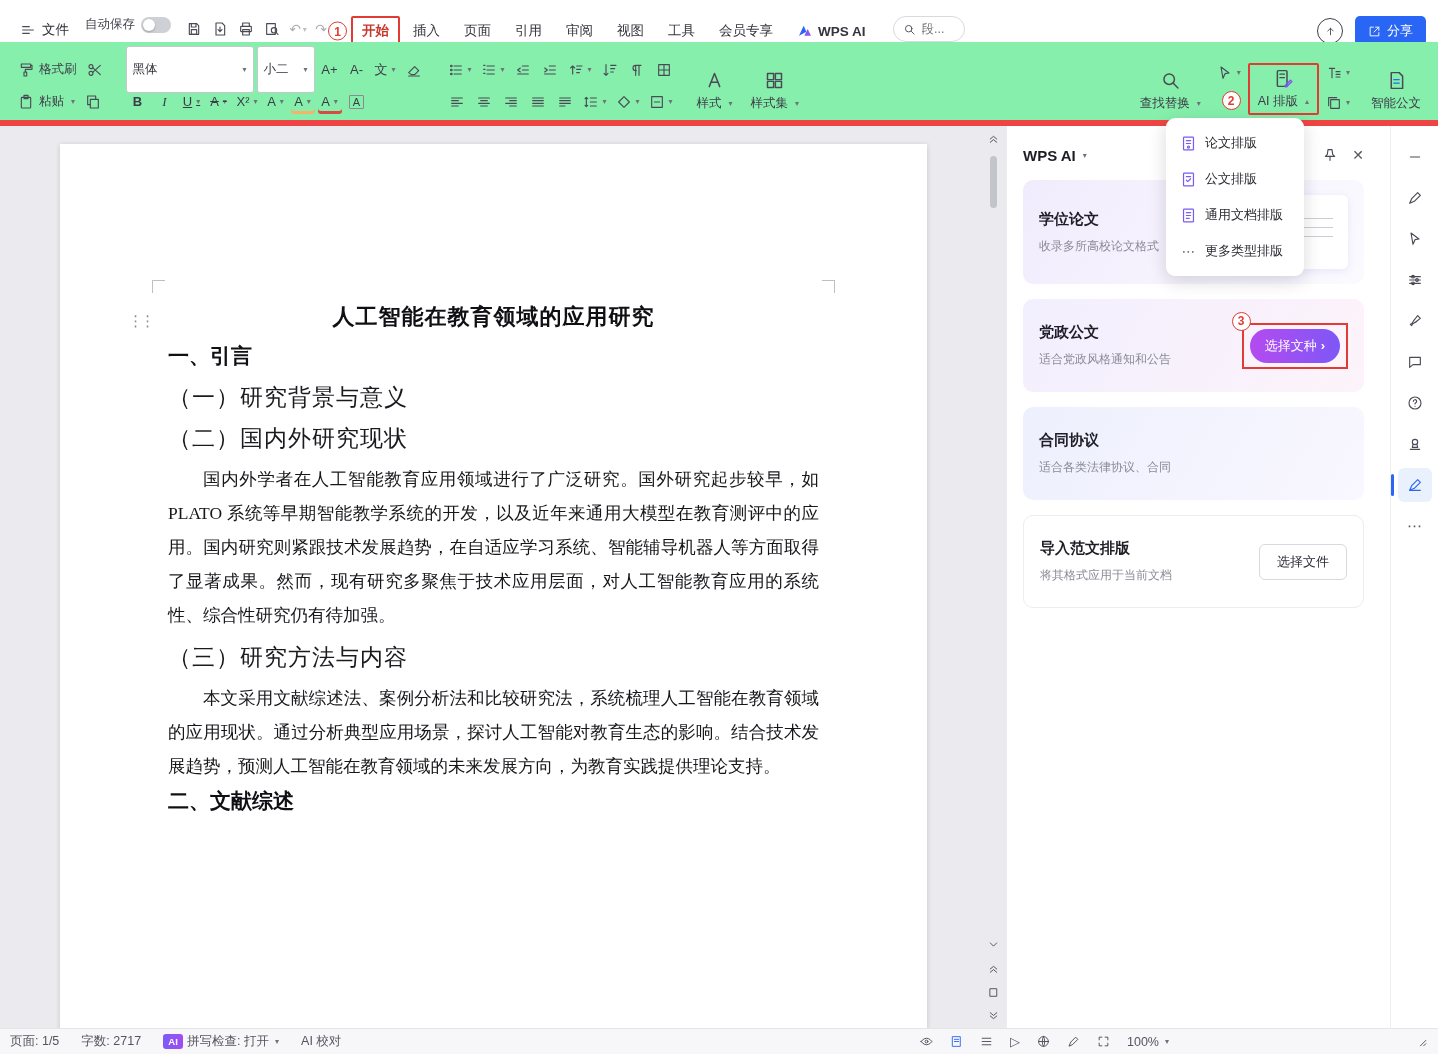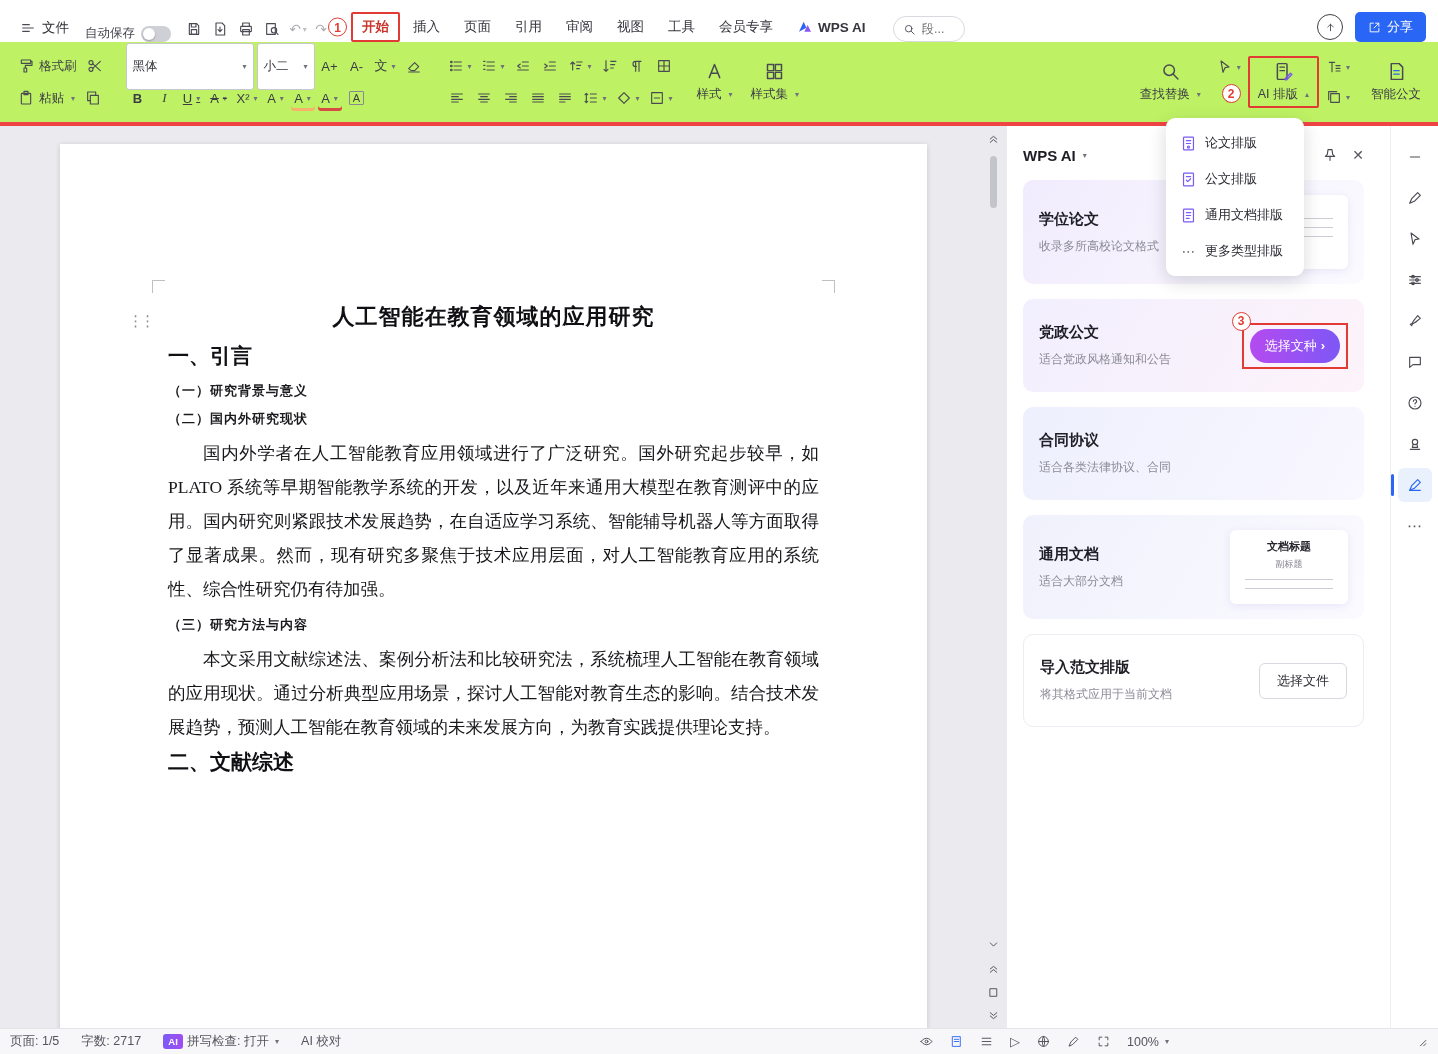--- a/index.html
+++ b/index.html
@@ -7,21 +7,21 @@
   .app { position:relative; width:1438px; height:1054px; background:#fff; overflow:hidden; color:#33333b; }
 
   
   .ic { width:16px; height:16px; stroke:#4a4a54; fill:none; stroke-width:1.7; stroke-linecap:round; stroke-linejoin:round; flex:none; }
   .ic-lg { width:21px; height:21px; }
   .ic-sm { width:13px; height:13px; }
   .chev { font-size:8px; color:#71717c; margin-left:2px; }
   .chev-up { font-size:8px; color:#71717c; margin-left:2px; }
 
   
-  .menubar { position:absolute; top:0; left:0; right:0; height:42px; display:flex; align-items:flex-end; padding:0 12px; font-size:13.5px; background:#fff; }
+  .menubar { position:absolute; top:0; left:0; right:0; height:42px; display:flex; align-items:flex-start; padding:16px 12px; font-size:13.5px; background:#fff; }
   .mb-file { display:flex; align-items:center; gap:6px; padding:5px 8px; border-radius:4px; background:none; border:none; font-size:13.5px; color:#2e2e36; cursor:pointer; }
   .autosave { display:flex; align-items:center; gap:6px; margin:0 10px 0 8px; color:#45454e; font-size:12.5px; }
   .toggle { width:30px; height:16px; border-radius:8px; background:#cfcfd6; position:relative; display:inline-block; }
   .toggle .knob { position:absolute; left:2px; top:2px; width:12px; height:12px; border-radius:50%; background:#fff; box-shadow:0 1px 2px rgba(0,0,0,.25); }
   .qbtn { width:26px; height:26px; display:inline-flex; align-items:center; justify-content:center; border:none; background:none; border-radius:4px; cursor:pointer; color:#4a4a54; font-size:14px; }
   .qbtn.dis { opacity:.45; }
   .mb-tabs { display:flex; align-items:center; margin-left:14px; gap:2px; }
   .tab { padding:5px 11px; border:none; background:none; font-size:13.5px; color:#35353d; border-radius:4px; cursor:pointer; white-space:nowrap; }
   .tab-home { position:relative; border:2px solid #e23b33; border-radius:2px; color:#c8362c; font-weight:700; padding:4px 9px; }
   .wpsai-tab { display:flex; align-items:center; gap:5px; font-weight:600; }
@@ -32,21 +32,21 @@
   .sharebtn { display:flex; align-items:center; gap:6px; background:#2a66f5; color:#fff; border:none; border-radius:5px; padding:6px 13px; font-size:13px; cursor:pointer; }
   .sharebtn .ic { stroke:#fff; }
 
   
   .step { width:19px; height:19px; border:1.6px solid #e23b33; color:#e23b33; border-radius:50%; display:inline-flex; align-items:center; justify-content:center; font-size:12px; font-weight:700; background:#fff; z-index:60; }
   .step1 { position:absolute; left:-25px; top:50%; transform:translateY(-50%); }
   .step2 { position:absolute; left:-28px; top:26px; }
   .step3 { position:absolute; left:-12px; top:-13px; }
 
   
-  .ribbon { position:absolute; top:42px; left:0; right:0; height:84px; background:#bef264; border-bottom:4px solid #ef4444; display:flex; align-items:center; padding:5px 8px; }
+  .ribbon { position:absolute; top:42px; left:0; right:0; height:84px; background:#86efac; border-bottom:6px solid #ef4444; display:flex; align-items:flex-end; padding:5px 8px; }
   .rgroup { display:flex; flex-direction:column; justify-content:center; gap:5px; padding:0 7px; }
   .rrow { display:flex; align-items:center; gap:3px; height:27px; }
   .rsep { width:1px; background:#e7e7ec; margin:8px 2px; }
   .rbtn { min-width:24px; height:25px; display:inline-flex; align-items:center; justify-content:center; gap:2px; border:none; background:none; border-radius:3px; font-size:13px; color:#3c3c46; cursor:pointer; padding:0 3px; }
   .rbtn-lab { display:inline-flex; align-items:center; gap:5px; font-size:12.5px; }
   .combo { display:flex; align-items:center; justify-content:space-between; border:1px solid #c7c7d0; border-radius:3px; background:#fff; font-size:12.5px; color:#2f2f37; padding:14px 6px; cursor:pointer; }
   .combo.w1 { width:128px; } .combo.w2 { width:58px; }
   .glyph-b { font-weight:700; } .glyph-i { font-style:italic; font-family:"Liberation Serif",serif; }
   .glyph-u { text-decoration:underline; } .glyph-s { text-decoration:line-through; }
   .bar-orange { box-shadow: inset 0 -3px 0 #f6b26b; } .bar-red { box-shadow: inset 0 -3px 0 #d94a43; }
@@ -57,21 +57,21 @@
 
   
   .docarea { position:absolute; top:126px; left:0; width:1006px; bottom:26px; background:#ebebef; overflow:hidden; }
   .page { position:absolute; left:60px; top:18px; width:867px; height:1500px; background:#fff; box-shadow:0 1px 5px rgba(0,0,0,.16); padding:158px 108px 60px; font-family:"Liberation Serif","DejaVu Serif",serif; }
   .corner { position:absolute; width:13px; height:13px; border-color:#bfbfc6; }
   .corner.tl { left:92px; top:136px; border-left:1px solid #bfbfc6; border-top:1px solid #bfbfc6; }
   .corner.tr { right:92px; top:136px; border-right:1px solid #bfbfc6; border-top:1px solid #bfbfc6; }
   .drag-handle { position:absolute; left:68px; top:168px; color:#8d8d95; font-size:15px; letter-spacing:-3px; cursor:grab; }
   .doc-title { font-family:"Liberation Sans","DejaVu Sans",sans-serif; font-size:22px; font-weight:700; color:#101014; text-align:center; margin-bottom:10px; letter-spacing:1px; }
   .doc-h1 { font-family:"Liberation Sans","DejaVu Sans",sans-serif; font-size:21px; font-weight:700; color:#101014; margin:4px 0 12px; }
-  .doc-h2 { font-size:13px; font-weight:700; color:#1a1a1f; margin:10px 0 8px; letter-spacing:1px; }
+  .doc-h2 { font-size:23px; font-weight:400; color:#1a1a1f; margin:10px 0 8px; letter-spacing:1px; }
   .doc-p { font-size:17.5px; line-height:34px; color:#17171b; text-indent:2em; text-align:justify; margin-bottom:4px; }
 
   
   .vstrip { position:absolute; top:126px; left:980px; width:26px; bottom:26px; display:flex; flex-direction:column; align-items:center; }
   .vthumb { width:7px; height:52px; border-radius:4px; background:#c4c4cb; margin-top:6px; }
   .vstrip .spacer { flex:1; }
   .vbtn { width:20px; height:20px; display:flex; align-items:center; justify-content:center; border:none; background:none; cursor:pointer; color:#5a5a64; padding:0; margin:2px 0; }
 
   
   .panel { position:absolute; top:126px; left:1006px; width:384px; bottom:26px; background:#fff; border-left:1px solid #ebebf0; padding:12px 26px 12px 16px; overflow:hidden; }
@@ -621,32 +621,20 @@
       </div>
 
       <div class="card c3">
         <div class="card-info">
           <div class="card-title">合同协议</div>
           <div class="card-sub">适合各类法律协议、合同</div>
         </div>
       </div>
 
 
-      <div class="card c5">
-        <div class="card-info">
-          <div class="card-title">通用文档</div>
-          <div class="card-sub">适合大部分文档</div>
-        </div>
-        <div class="preview">
-          <div class="pv-title">文档标题</div>
-          <div class="pv-sub">副标题</div>
-          <div class="pv-bar"></div>
-          <div class="pv-bar"></div>
-        </div>
-      </div>
 
       <div class="card c6">
         <div class="card-info">
           <div class="card-title">导入范文排版</div>
           <div class="card-sub">将其格式应用于当前文档</div>
         </div>
         <button class="ghost-btn">
           <span>选择文件</span>
         </button>
       </div>

